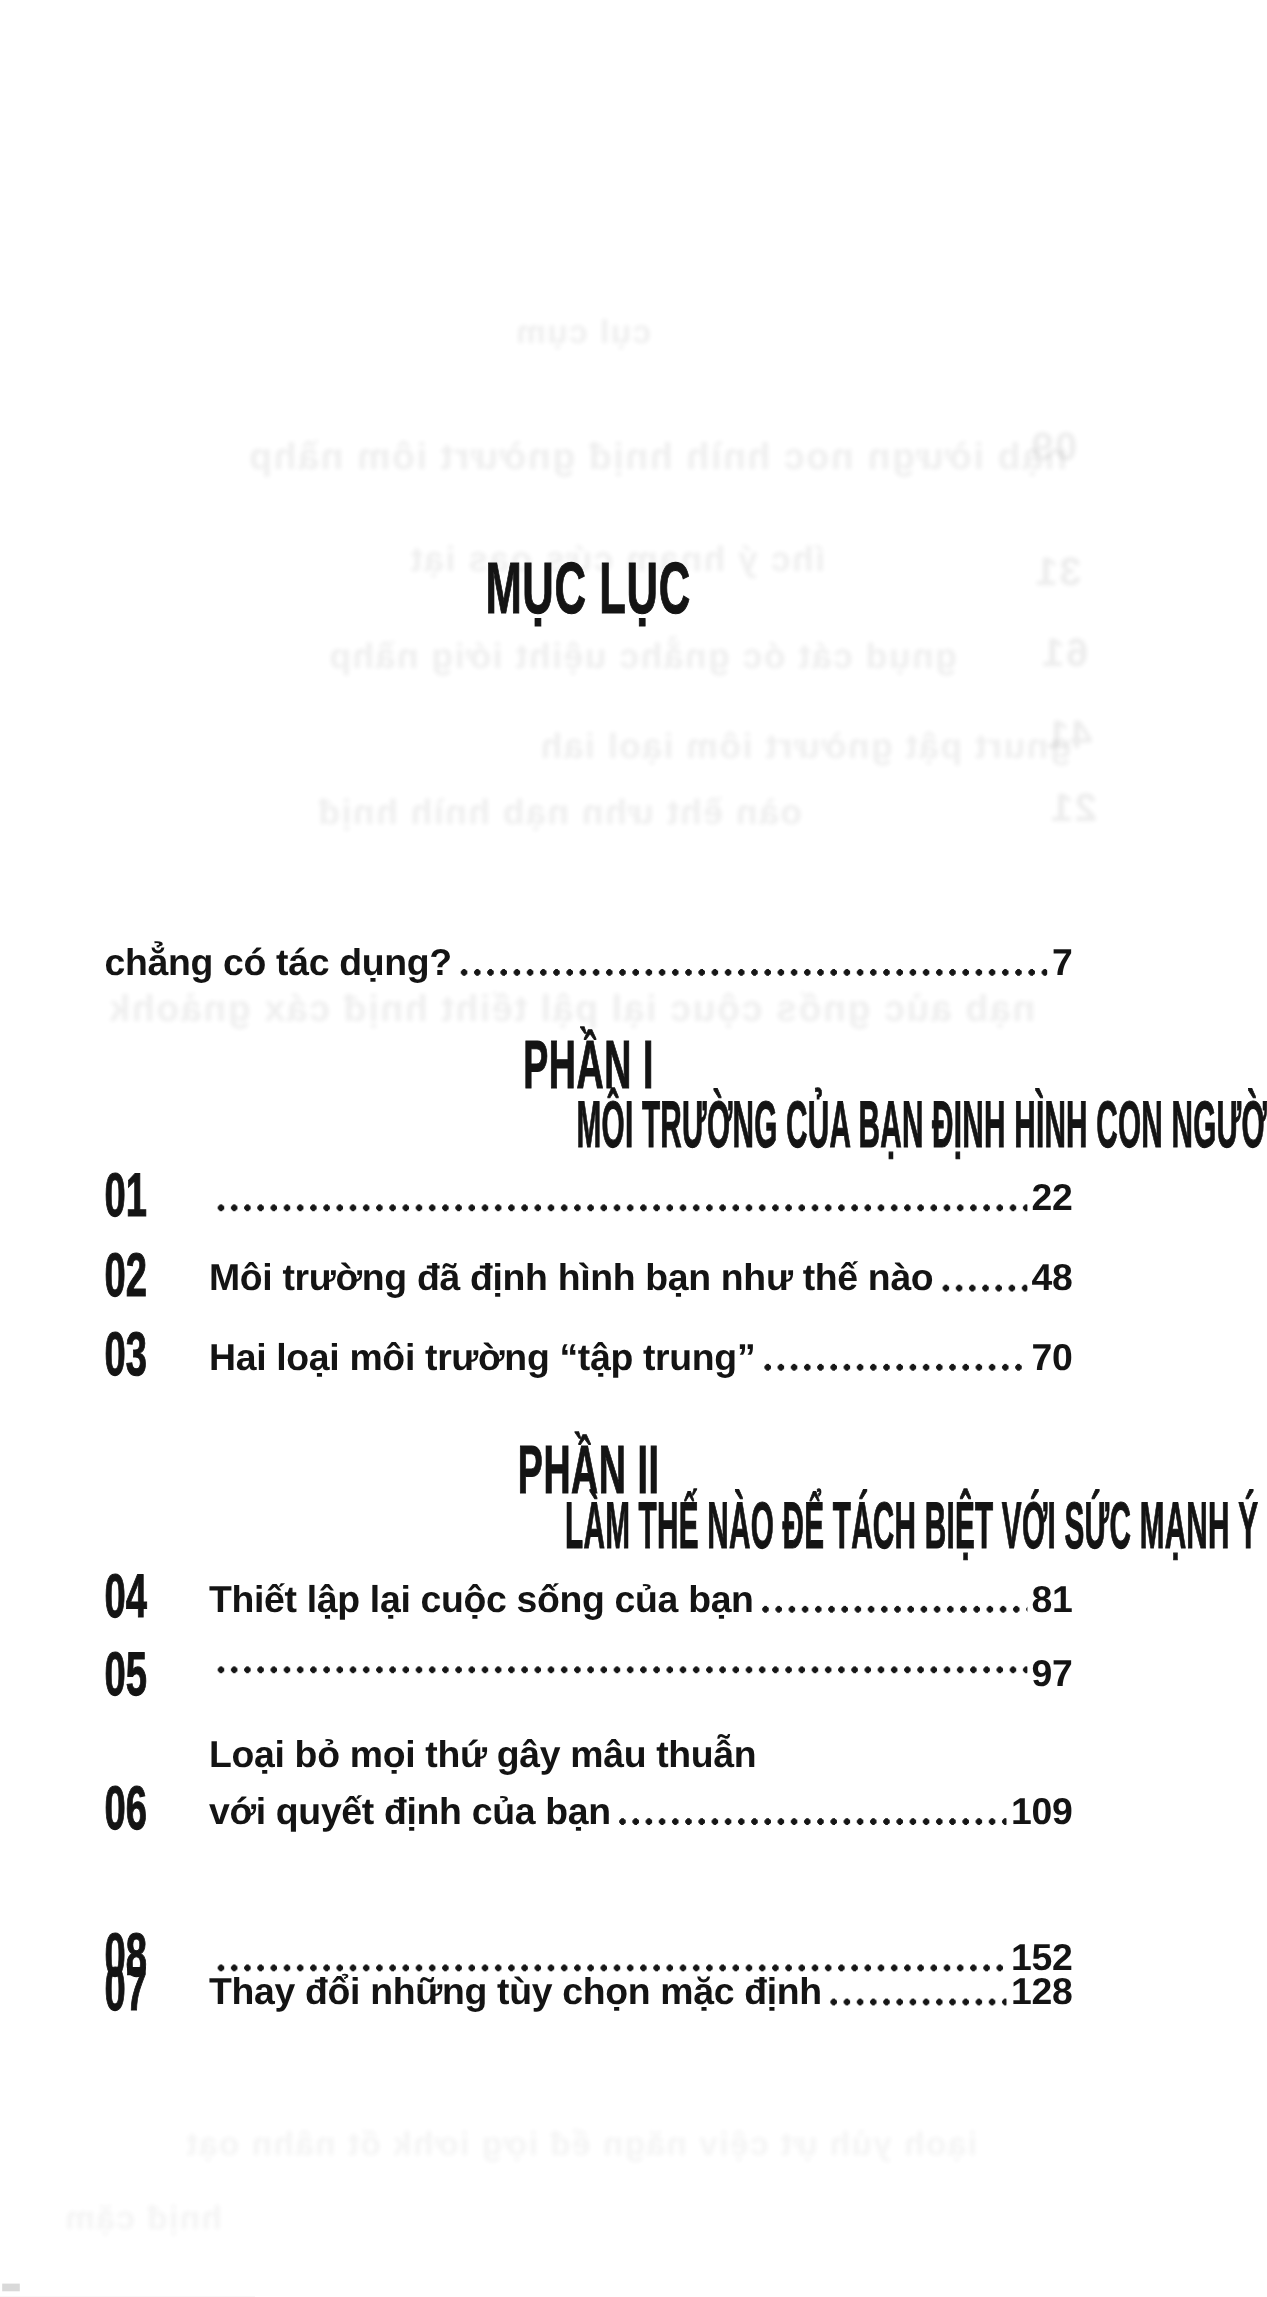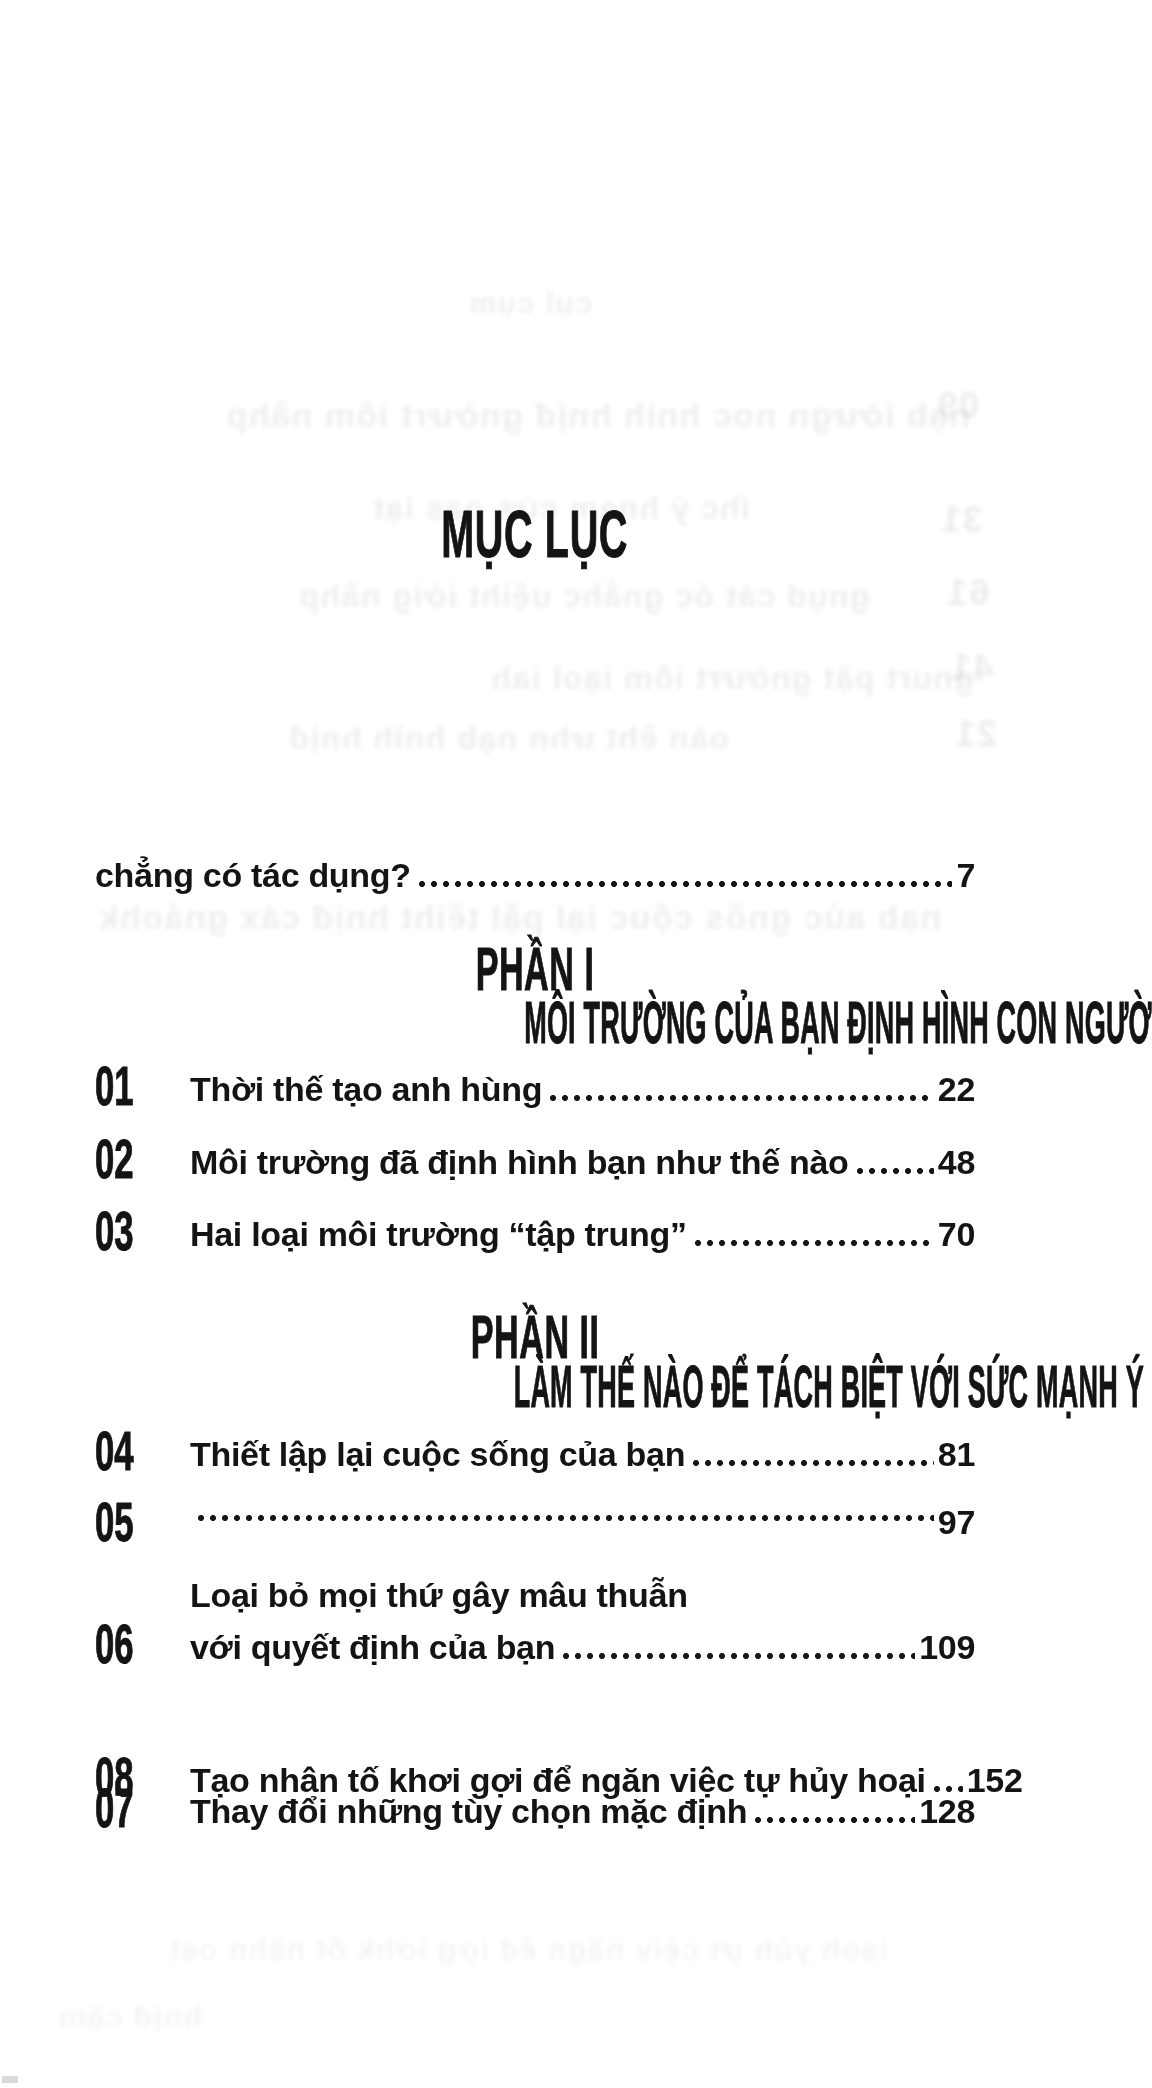--- a/index.html
+++ b/index.html
@@ -103,21 +103,20 @@
 
   <div id="part1-label" class="center-band part-label">
     <span class="cond">PHẦN I</span>
   </div>
   <div id="part1-sub" class="center-band part-sub">
     <span class="cond">MÔI TRƯỜNG CỦA BẠN ĐỊNH HÌNH CON NGƯỜI BẠN</span>
   </div>
 
   <div id="row-01" class="toc-row">
     <span class="chap-num"><span class="cond">01</span></span>
-    <span class="body-text">Thời thế tạo anh hùng</span>
     <span class="leader"></span>
     <span class="page-num">22</span>
   </div>
   <div id="row-02" class="toc-row">
     <span class="chap-num"><span class="cond">02</span></span>
     <span class="body-text">Môi trường đã định hình bạn như thế nào</span>
     <span class="leader"></span>
     <span class="page-num">48</span>
   </div>
   <div id="row-03" class="toc-row">
@@ -157,19 +156,18 @@
     </div>
   </div>
   <div id="row-07" class="toc-row">
     <span class="chap-num"><span class="cond">07</span></span>
     <span class="body-text">Thay đổi những tùy chọn mặc định</span>
     <span class="leader"></span>
     <span class="page-num">128</span>
   </div>
   <div id="row-08" class="toc-row">
     <span class="chap-num"><span class="cond">08</span></span>
-    <span class="body-text">Tạo nhân tố khơi gợi để ngăn việc tự hủy hoại</span>
     <span class="leader"></span>
     <span class="page-num">152</span>
   </div>
 
   <div class="corner-mark"></div>
 </div>
 
 </body></html>

